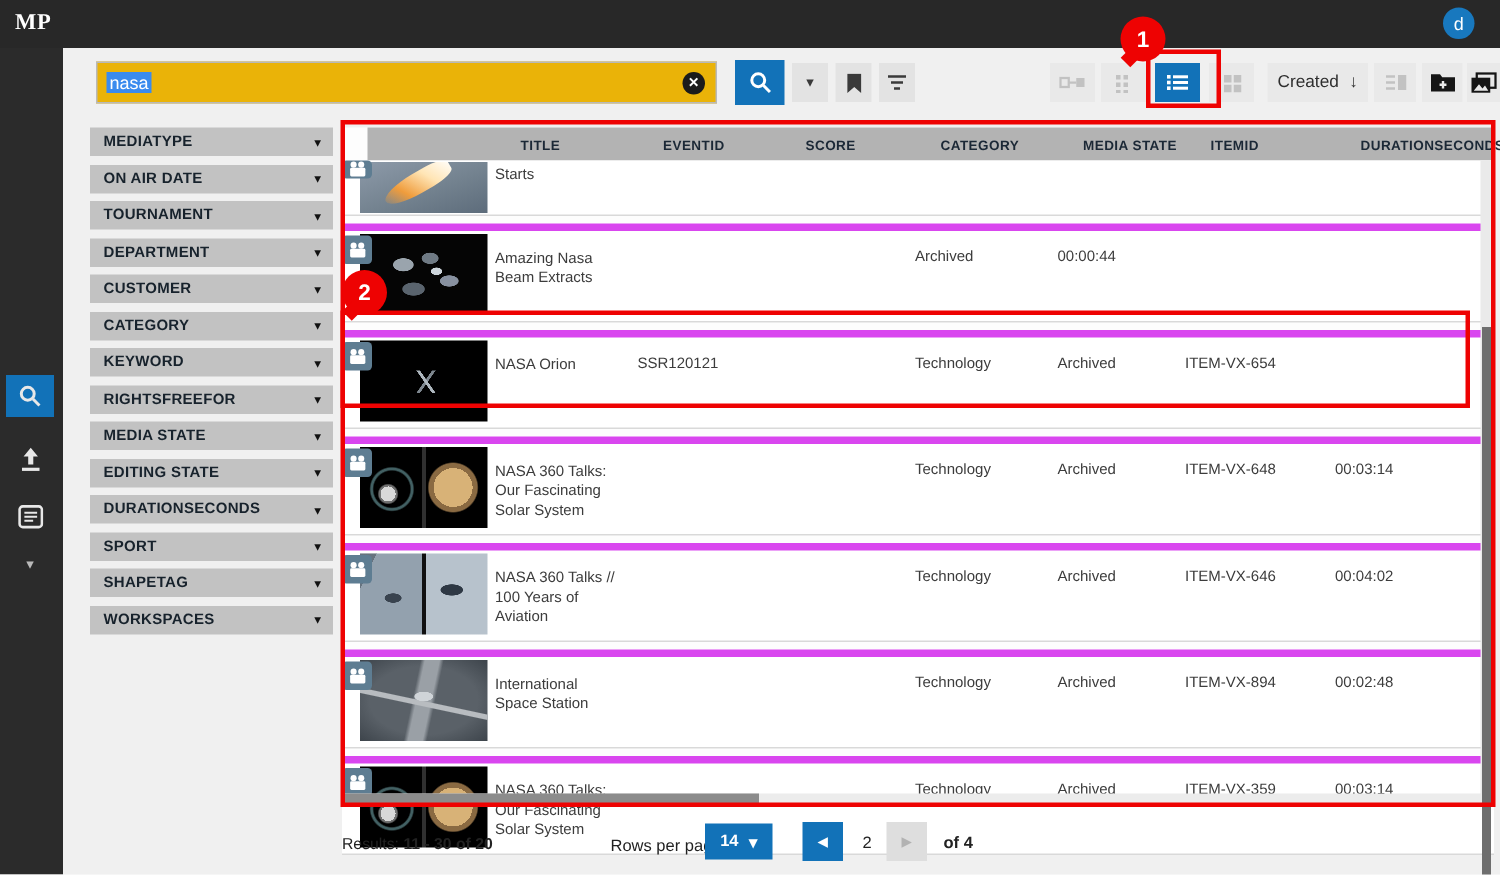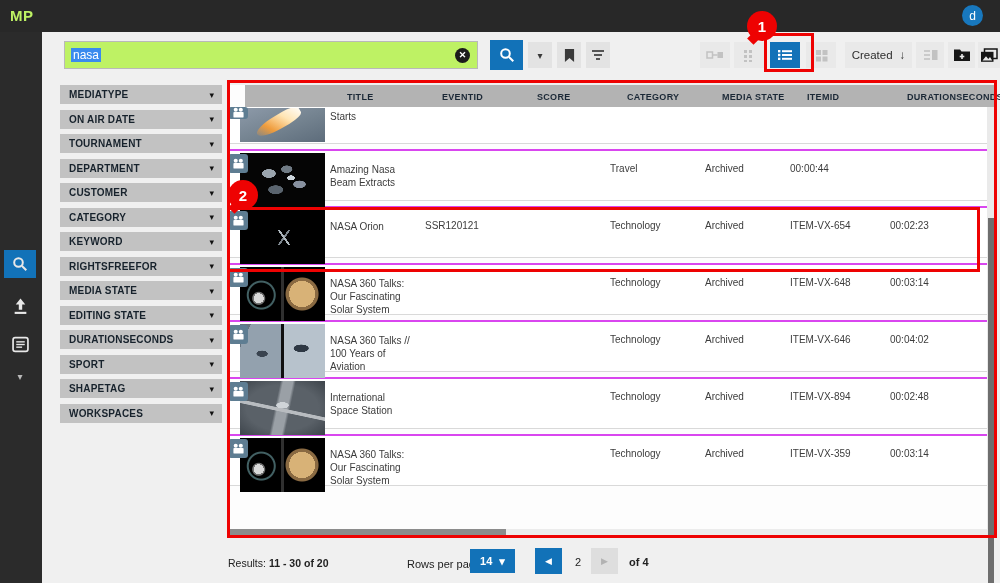--- a/index.html
+++ b/index.html
@@ -7,34 +7,34 @@
   body {
     position:relative; overflow:hidden;
     background:#f0f0f0;
     font-family:"Liberation Sans", sans-serif;
     color:#333;
   }
   svg { display:block; }
 
   
   .topbar { position:absolute; left:0; top:0; width:1000px; height:32px; background:#282828; z-index:5; }
-  .logo { position:absolute; left:10px; top:7px; color:#bef264; font-size:15px; font-weight:bold; letter-spacing:.5px; }
+  .logo { position:absolute; left:10px; top:7px; color:#ffffff; font-size:15px; font-weight:bold; letter-spacing:.5px;font-family:Liberation Serif, serif; }
   .avatar { position:absolute; left:962px; top:5px; width:21px; height:21px; border-radius:50%;
             background:#1878be; color:#fff; font-size:12px; display:flex; align-items:center; justify-content:center; }
 
   
   .rail { position:absolute; left:0; top:32px; width:42px; height:551px; background:#2b2b2b; z-index:4; }
   .rail-btn { position:absolute; left:4px; width:32px; height:28px; display:flex; align-items:center; justify-content:center; color:#e8e8e8; }
   .rail-search { top:218px; background:#1272b8; }
   .rail-upload { top:260px; }
   .rail-list   { top:298px; }
   .rail-caret  { top:330px; color:#b9b9b9; font-size:10px; }
 
   
-  .search-input { position:absolute; left:64px; top:41px; width:414px; height:28px; background:#bef264;
+  .search-input { position:absolute; left:64px; top:41px; width:414px; height:28px; background:#eab308;
                   border:1px solid #b9b9b9; z-index:6; }
   .search-sel { position:absolute; left:6px; top:6px; background:#3a8bee; color:#fff; font-size:12px; padding:0 2px; }
   .clear-btn { position:absolute; right:7px; top:6px; width:15px; height:15px; border-radius:50%;
                background:#1b1b1b; color:#fff; font-size:9px; line-height:15px; text-align:center; font-weight:bold; }
   .btn { position:absolute; display:flex; align-items:center; justify-content:center; z-index:6; }
   .btn-search { left:490px; top:40px; width:33px; height:30px; background:#1272b8; color:#fff; }
   .btn-light { background:#e3e3e3; color:#3a3a3a; }
   .btn-scaret   { left:528px; top:42px; width:24px; height:26px; font-size:10px; }
   .btn-bookmark { left:557px; top:42px; width:24px; height:26px; }
   .btn-filter   { left:586px; top:42px; width:24px; height:26px; }
@@ -57,21 +57,21 @@
                  justify-content:space-between; padding:0 8px 0 9px; cursor:pointer; }
   .filter-item .flabel { font-size:10px; font-weight:bold; color:#17222c; letter-spacing:.2px; }
   .filter-item .fcaret { font-size:9px; color:#111; }
 
   
   .panel { position:absolute; left:228px; top:85px; width:768px; height:453px; background:#fdfdfd; z-index:2; }
   .grid8 { display:grid; grid-template-columns:102px 95px 95px 90px 95px 85px 100px 106px; }
   .thead { height:22px; background:#b3b3b3;margin-left:17px; }
   .thead .hcell { font-size:9px; font-weight:bold; color:#1b2836; letter-spacing:.3px; padding-top:7px; }
   .rows { }
-  .row { height:52px; background:#fff; border-top:2px solid #d946ef; border-bottom:1px solid #d9d9d9; margin-bottom:5px; }
+  .row { height:66px; background:#fff; border-top:5px solid #d946ef; border-bottom:1px solid #d9d9d9; margin-bottom:5px; }
   .row-partial { height:37px; border-top:none; }
   .cell { font-size:10px; color:#3c3c3c; padding-top:12px; }
   .row-partial .cell { padding-top:3px; }
   .cell-title { white-space:pre-line; line-height:13px; padding-right:8px; }
   .thumb-cell { position:relative; padding:0; }
   .thumb { position:absolute; left:12px; top:2px; width:85px; height:54px; overflow:hidden; background:#000; }
   .row-partial .thumb { height:34px; top:1px; }
   .badge { position:absolute; left:0; top:3px; width:20px; height:19px; background:#5e7d92; border-radius:3px;
            z-index:2; display:flex; align-items:center; justify-content:center; }
   .row-partial .badge { top:0; height:12px; }
@@ -400,21 +400,20 @@
               <circle cx="9.5" cy="3" r="2.2" fill="#fff"></circle>
               <rect x="1.5" y="5.3" width="11" height="6.2" rx="1" fill="#fff"></rect>
             </svg>
       </span>
       <span class="thumb thumb-station-dark"></span>
     </div>
     <div class="cell cell-title">Amazing Nasa
 Beam Extracts</div>
     <div class="cell"></div>
     <div class="cell"></div>
-    <div class="cell">Travel</div>
     <div class="cell">Archived</div>
     <div class="cell">00:00:44</div>
   </div>
 
   <div class="row grid8">
     <div class="cell thumb-cell">
       <span class="badge">
         <svg width="13" height="12" viewBox="0 0 14 13">
               <circle cx="4" cy="3" r="2.2" fill="#fff"></circle>
               <circle cx="9.5" cy="3" r="2.2" fill="#fff"></circle>
@@ -422,21 +421,20 @@
             </svg>
       </span>
       <span class="thumb thumb-orion"></span>
     </div>
     <div class="cell cell-title">NASA Orion</div>
     <div class="cell">SSR120121</div>
     <div class="cell"></div>
     <div class="cell">Technology</div>
     <div class="cell">Archived</div>
     <div class="cell">ITEM-VX-654</div>
-    <div class="cell">00:02:23</div>
   </div>
 
   <div class="row grid8">
     <div class="cell thumb-cell">
       <span class="badge">
         <svg width="13" height="12" viewBox="0 0 14 13">
               <circle cx="4" cy="3" r="2.2" fill="#fff"></circle>
               <circle cx="9.5" cy="3" r="2.2" fill="#fff"></circle>
               <rect x="1.5" y="5.3" width="11" height="6.2" rx="1" fill="#fff"></rect>
             </svg>

